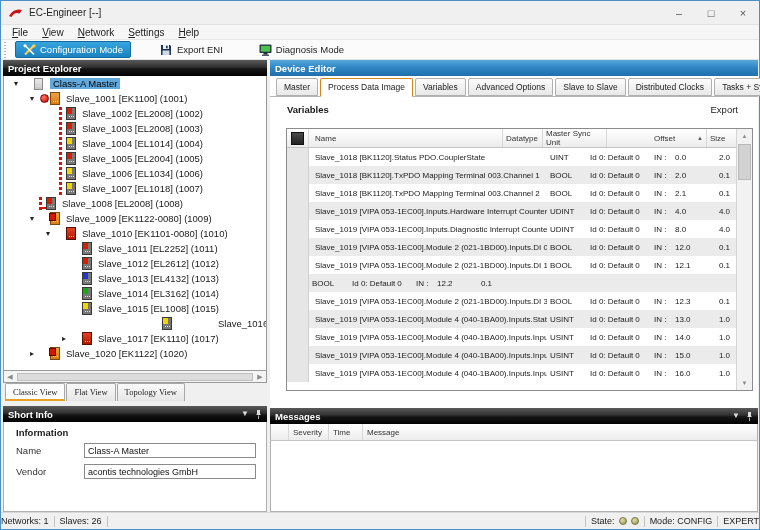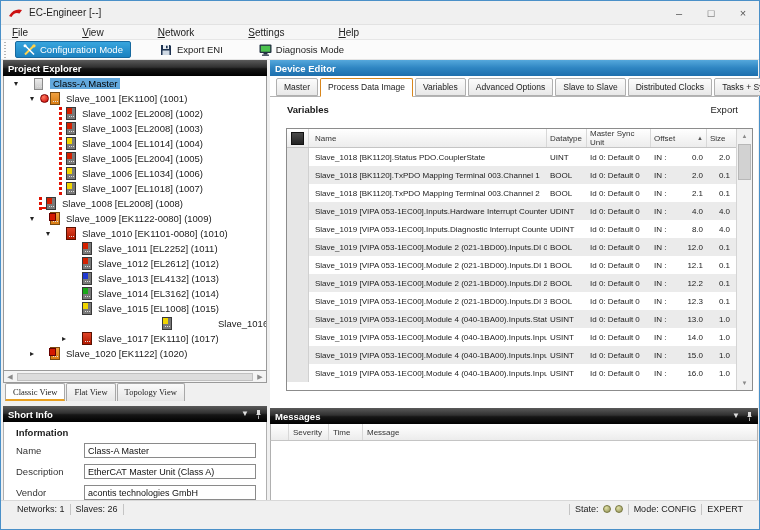--- a/index.html
+++ b/index.html
@@ -9,21 +9,21 @@
 
   
   .titlebar { position:absolute; left:0; top:0; right:0; height:24px; background:#f0f0f0;
     display:flex; align-items:center; border-bottom:1px solid #e2e2e2; }
   .app-icon { width:15px; height:12px; margin:0 6px 0 7px; }
   .title-text { font-size:10px; color:#222; }
   .win-controls { margin-left:auto; display:flex; height:100%; }
   .win-btn { width:32px; height:100%; display:flex; align-items:center; justify-content:center;
     color:#555; font-size:11px; }
   .menubar { position:absolute; left:0; top:24px; right:0; height:15px; background:#f6f6f6;
-    display:flex; align-items:center; padding-left:4px; border-bottom:1px solid #e6e6e6;gap:40px; }
+    display:flex; align-items:center; padding-left:4px; border-bottom:1px solid #e6e6e6; }
   .menu-item { display:inline-block; padding:0 7px; font-size:10px; color:#222; }
   .menu-item::first-letter { text-decoration:underline; }
   .toolbar { position:absolute; left:0; top:39px; right:0; height:20px; background:#fbfbfb;
     display:flex; align-items:center; border-bottom:1px solid #e4e4e4; }
   .grip { width:5px; height:16px; margin:0 6px 0 3px;
     background:repeating-linear-gradient(to bottom,#b4b4b4 0 1px,transparent 1px 3px);
     background-size:2px 100%; background-repeat:repeat-y; }
   .tb-btn { display:flex; align-items:center; gap:4px; border:none; background:transparent;
     font-family:inherit; font-size:9.5px; color:#222; padding:2px 7px; height:17px; border-radius:2px; }
   .tb-btn.active { background:linear-gradient(#37a5de,#1b82c0); border:1px solid #16699f; color:#fff; }
@@ -106,54 +106,54 @@
     border:1px solid #8c8c8c; background:#fff; }
   .t-inner { position:absolute; left:0; top:0; right:16px; bottom:0; overflow:hidden; }
   .t-head { display:flex; height:19px; background:linear-gradient(#ffffff,#ececec);
     border-bottom:1px solid #c4c4c4; align-items:center; font-size:8px; color:#333; }
   .t-head > div { border-right:1px solid #d8d8d8; height:100%; display:flex; align-items:center; padding:0 3px; }
   .th-sel { width:22px; flex:0 0 22px; justify-content:center; }
   .sel-all { width:13px; height:13px; background:linear-gradient(#4a4a4a,#222); border:1px solid #111; }
   .th-name { flex:1; padding-left:6px !important; }
   .th-dt { width:40px; flex:0 0 40px; }
   .th-msu { width:64px; flex:0 0 64px; }
-  .th-off { width:56px; flex:0 0 56px; justify-content:space-between; }
+  .th-off { width:56px; flex:0 0 56px; justify-content:space-between;margin-left:44px; }
   .sort-arrow { font-size:6px; color:#555; }
   .th-size { width:29px; flex:0 0 29px; border-right:none !important; }
   .t-row { display:flex; height:18px; align-items:center; font-size:8px; color:#1a1a1a; white-space:nowrap; }
   .t-row:nth-child(even) { background:#ebebeb; }
   .tc-gut { width:22px; flex:0 0 22px; height:100%; background:#e6e6e6; border-right:1px solid #d0d0d0; }
   .tc-name { flex:1; padding-left:6px; overflow:hidden; }
   .tc-dt { width:40px; flex:0 0 40px; padding-left:3px; }
   .tc-msu { width:64px; flex:0 0 64px; padding-left:3px; }
   .tc-dir { width:24px; flex:0 0 24px; padding-left:3px; }
-  .tc-off { width:32px; flex:0 0 32px; text-align:right; padding-right:4px; }
+  .tc-off { width:32px; flex:0 0 32px; padding-right:4px; }
   .tc-size { width:29px; flex:0 0 29px; text-align:right; padding-right:6px; }
   .t-scroll { position:absolute; right:0; top:0; bottom:0; width:16px; background:#f2f2f2;
     border-left:1px solid #d4d4d4; }
   .ts-btn { position:absolute; left:0; right:0; height:14px; display:flex; align-items:center;
     justify-content:center; color:#8a8a8a; font-size:6px; }
   .ts-up { top:0; } .ts-down { bottom:0; }
   .ts-thumb { position:absolute; left:1px; right:1px; top:15px; height:36px; background:#d2d2d2; border:1px solid #b8b8b8; }
 
   .messages { height:104px; display:flex; flex-direction:column; }
   .msg-cols { display:flex; height:17px; background:linear-gradient(#ffffff,#ececec);
     border:1px solid #b0b0b0; border-top:none; border-bottom:1px solid #c4c4c4;
     align-items:center; font-size:8px; color:#333; }
   .msg-cols > div { border-right:1px solid #d8d8d8; height:100%; display:flex; align-items:center; padding:0 4px; }
   .mc-gut { width:18px; flex:0 0 18px; }
   .mc-sev { width:40px; flex:0 0 40px; }
   .mc-time { width:34px; flex:0 0 34px; }
   .mc-msg { flex:1; border-right:none !important; }
   .msg-body { flex:1; background:#fff; border:1px solid #b0b0b0; border-top:none; }
 
   
-  .statusbar { position:absolute; left:0; right:0; bottom:12px; height:17px; background:#f0f0f0;
+  .statusbar { position:absolute; left:0; right:0; bottom:0; height:17px; background:#f0f0f0;
     border-top:1px solid #d8d8d8; display:flex; align-items:center; font-size:9px; color:#222;
-    padding:0 16px; }
+    padding:0 0; }
   .sb-sep { width:1px; height:11px; background:#c4c4c4; margin:0 5px; }
   .sb-right { margin-left:auto; display:flex; align-items:center; }
   .led { width:8px; height:8px; border-radius:50%; margin-left:4px;
     background:radial-gradient(circle at 35% 30%,#e2e2a8,#8f8f55); border:1px solid #77773f; }
 </style>
 </head>
 <body>
 
 <div class="window">
 
@@ -411,24 +411,20 @@
         </span>
       </span>
     </div>
     <div class="si-body">
       <div class="si-section">Information</div>
       <div class="si-row">
         <span class="si-label">Name</span>
         <input class="si-input" value="Class-A Master" style="">
       </div>
       <div class="si-row">
-        <span class="si-label">Description</span>
-        <input class="si-input" value="EtherCAT Master Unit (Class A)" style="">
-      </div>
-      <div class="si-row">
         <span class="si-label">Vendor</span>
         <input class="si-input" value="acontis technologies GmbH" style="">
       </div>
     </div>
   </div>
 
   <div class="right-panel">
     <div class="panel-header blue">
       <span>Device Editor</span>
     </div>
@@ -520,21 +516,20 @@
                 <div class="tc-gut"></div>
                 <div class="tc-name">Slave_1019 [VIPA 053-1EC00].Module 2 (021-1BD00).Inputs.DI 1</div>
                 <div class="tc-dt">BOOL</div>
                 <div class="tc-msu">Id 0: Default 0</div>
                 <div class="tc-dir">IN :</div>
                 <div class="tc-off">12.1</div>
                 <div class="tc-size">0.1</div>
               </div>
               <div class="t-row">
                 <div class="tc-gut"></div>
-                <div class="tc-name">Slave_1019 [VIPA 053-1EC00].Module 2 (021-1BD00).Inputs.DI 2</div>
                 <div class="tc-dt">BOOL</div>
                 <div class="tc-msu">Id 0: Default 0</div>
                 <div class="tc-dir">IN :</div>
                 <div class="tc-off">12.2</div>
                 <div class="tc-size">0.1</div>
               </div>
               <div class="t-row">
                 <div class="tc-gut"></div>
                 <div class="tc-name">Slave_1019 [VIPA 053-1EC00].Module 2 (021-1BD00).Inputs.DI 3</div>
                 <div class="tc-dt">BOOL</div>

